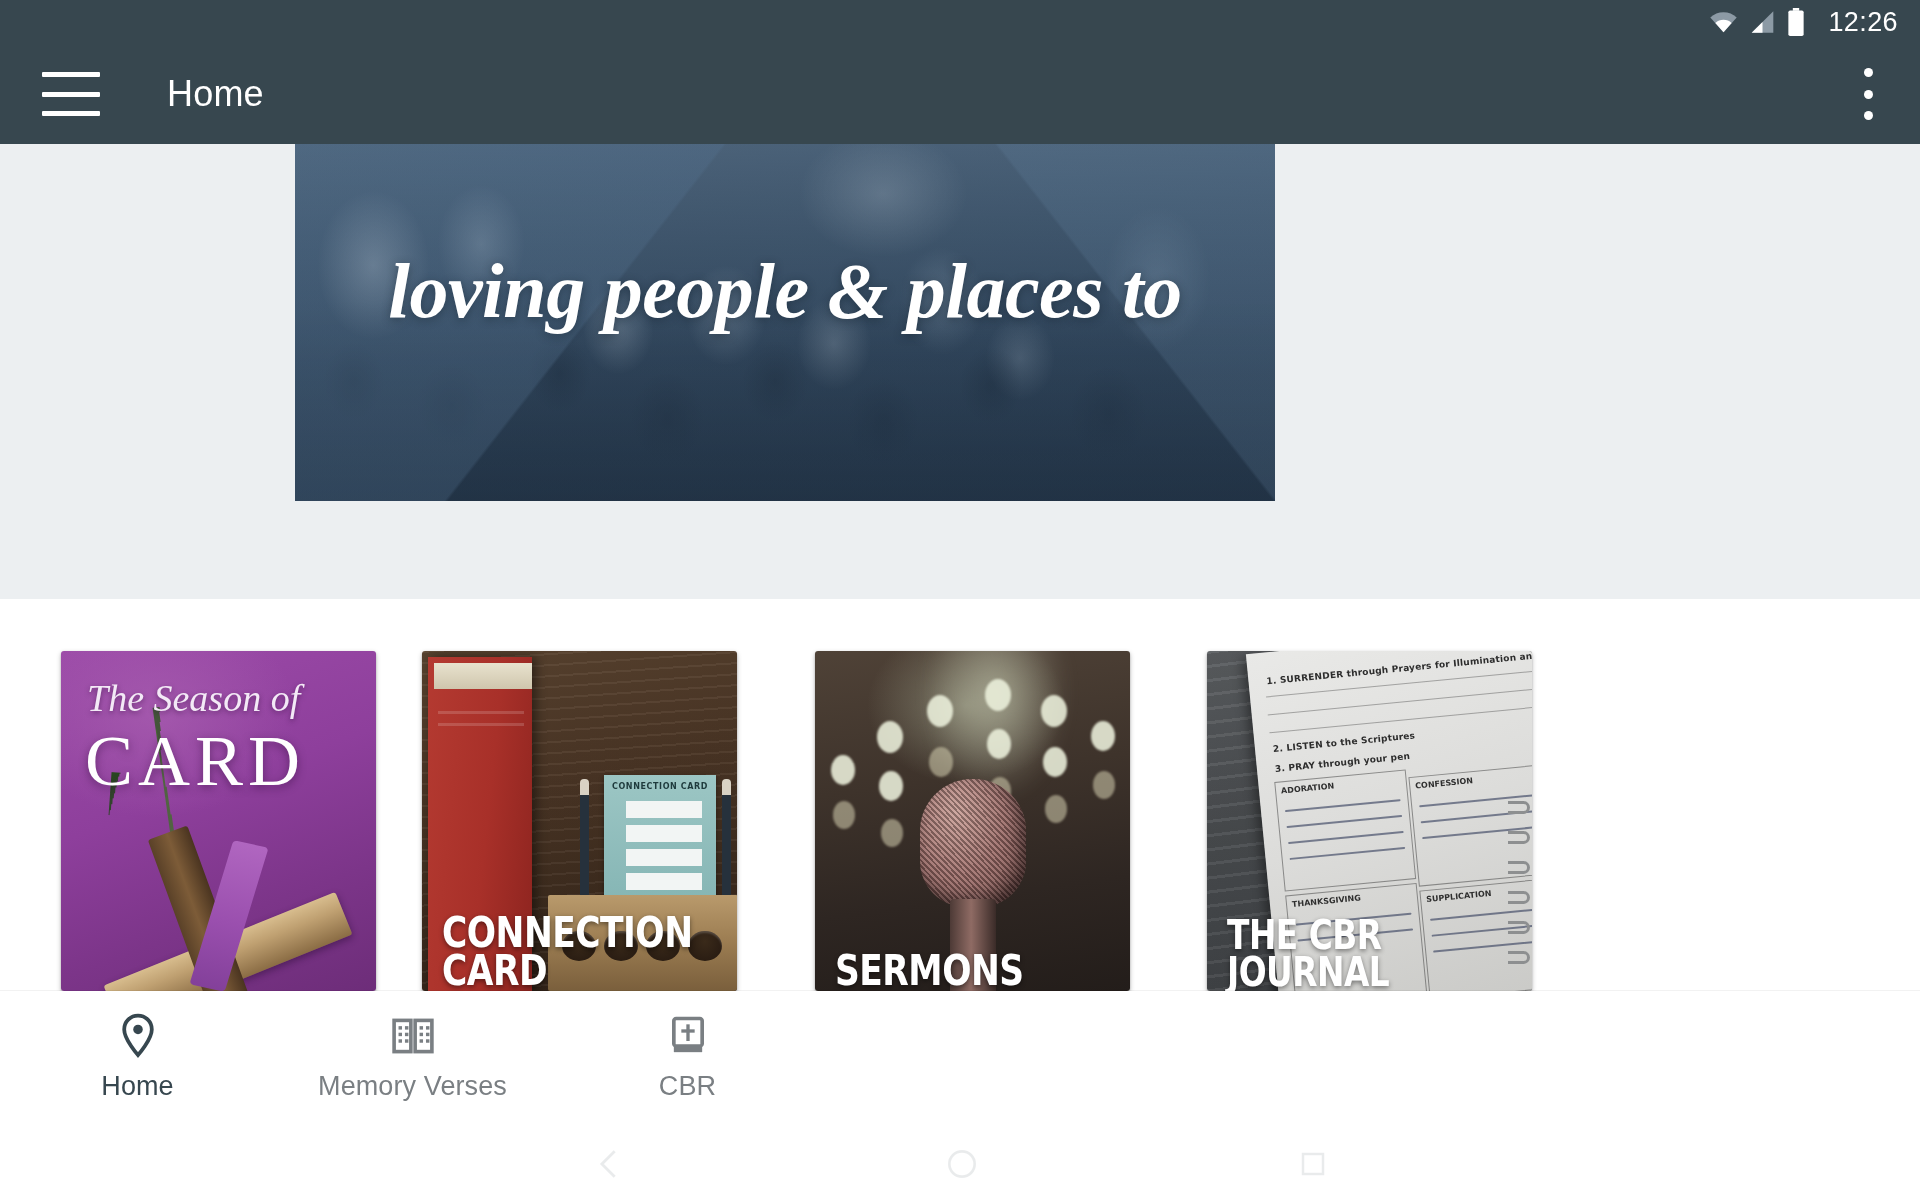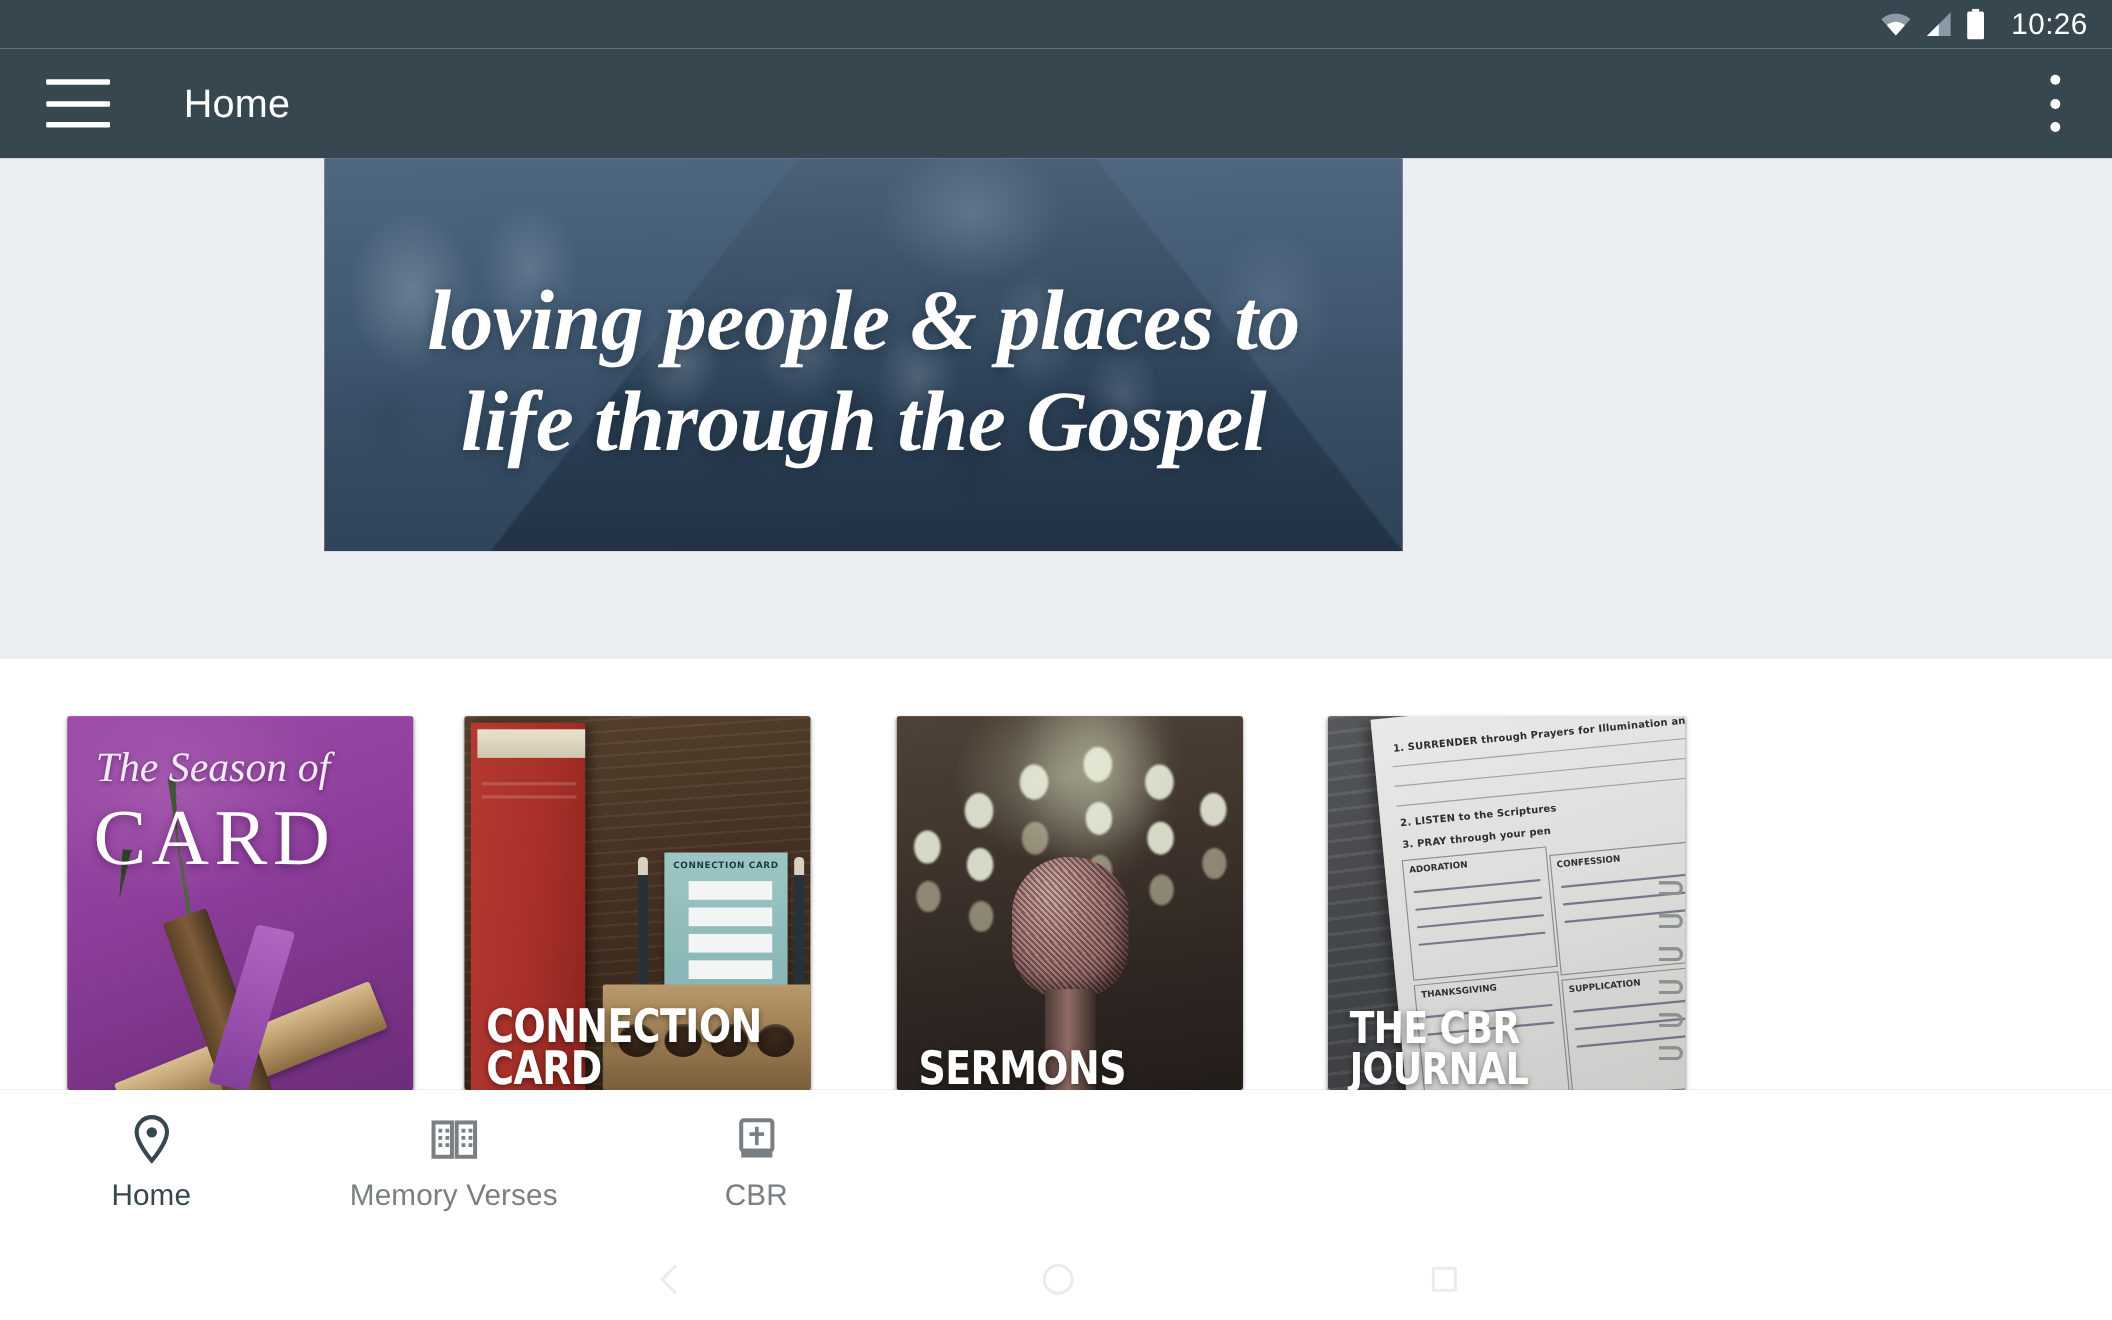--- a/index.html
+++ b/index.html
@@ -59,21 +59,21 @@
   
   #hero-section {
     position: absolute; top: 144px; left: 0;
     width: 1920px; height: 455px;
     background: #eceff1;
   }
   #hero-banner {
     position: absolute; left: 295px; top: 0;
     width: 980px; height: 357px;
     overflow: hidden;
-    background: #701a75;
+    background: #8b5cf6;
     cursor: pointer;
   }
   
   .hero-photo {
     position: absolute; inset: 0;
     background:
       radial-gradient(ellipse 90px 120px at 8% 34%, rgba(225,232,238,.55), transparent 62%),
       radial-gradient(ellipse 70px 95px at 19% 28%, rgba(205,217,227,.45), transparent 62%),
       radial-gradient(ellipse 55px 70px at 33% 52%, rgba(196,210,222,.42), transparent 64%),
       radial-gradient(ellipse 62px 78px at 44% 48%, rgba(186,202,216,.40), transparent 64%),
@@ -407,21 +407,21 @@
       <path d="M12 18.5 L5.2 10.8 A10 10 0 0 1 18.8 10.8 Z" fill="#ffffff"></path>
     </svg>
     <svg width="27" height="24" viewBox="0 0 22 20">
       <path d="M20 1 L20 19 L2 19 Z" fill="#8c9aa5"></path>
       <path d="M11 10 L11 19 L2 19 Z" fill="#ffffff"></path>
     </svg>
     <svg width="18" height="28" viewBox="0 0 14 22">
       <rect x="4.5" y="0" width="5" height="2.2" fill="#ffffff"></rect>
       <rect x="1" y="2" width="12" height="20" rx="1.4" fill="#ffffff"></rect>
     </svg>
-    <span class="sb-time">10:26</span>
+    <span class="sb-time">12:26</span>
   </div>
 </div>
 
 <div id="app-bar">
   <div id="hamburger-btn">
     <span></span>
     <span></span>
     <span></span>
   </div>
   <div id="app-title">Home</div>
@@ -434,21 +434,20 @@
 
 <div id="hero-section">
   <div id="hero-banner">
     <div class="hero-photo"></div>
     <div class="hero-crowd"></div>
     <div class="hero-facet-a"></div>
     <div class="hero-facet-b"></div>
     <div class="hero-tint"></div>
     <div id="hero-headline">
       <span class="hl hl1">loving people &amp; places to</span>
-      <span class="hl hl2">life through the Gospel</span>
     </div>
   </div>
 </div>
 
 <div id="card-strip">
 
   <div class="card" id="card-lent">
     <div class="card-art art-lent">
       <div class="palm"></div>
       <div class="palm2"></div>

